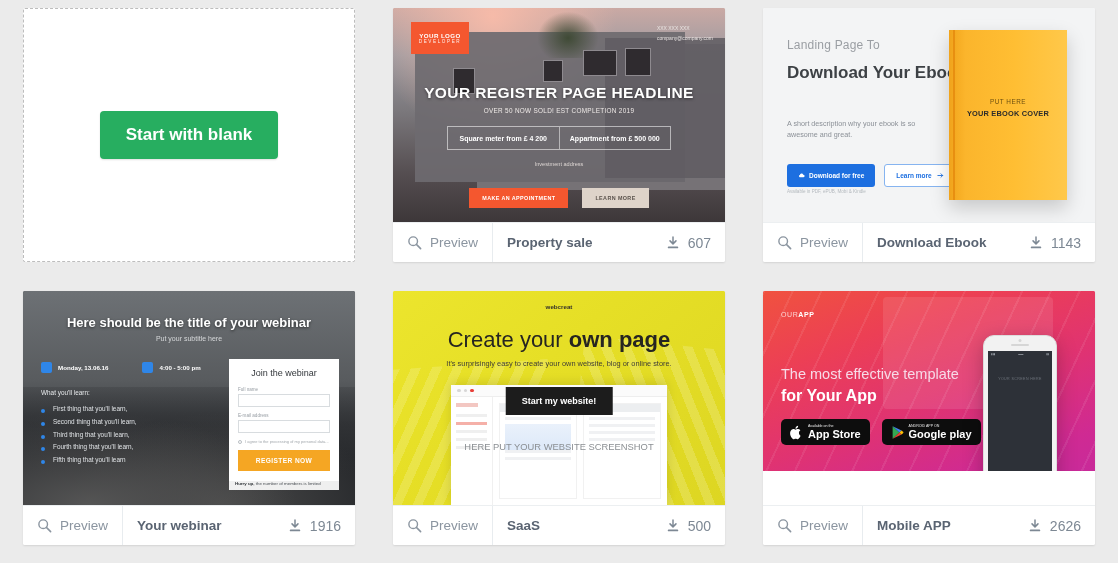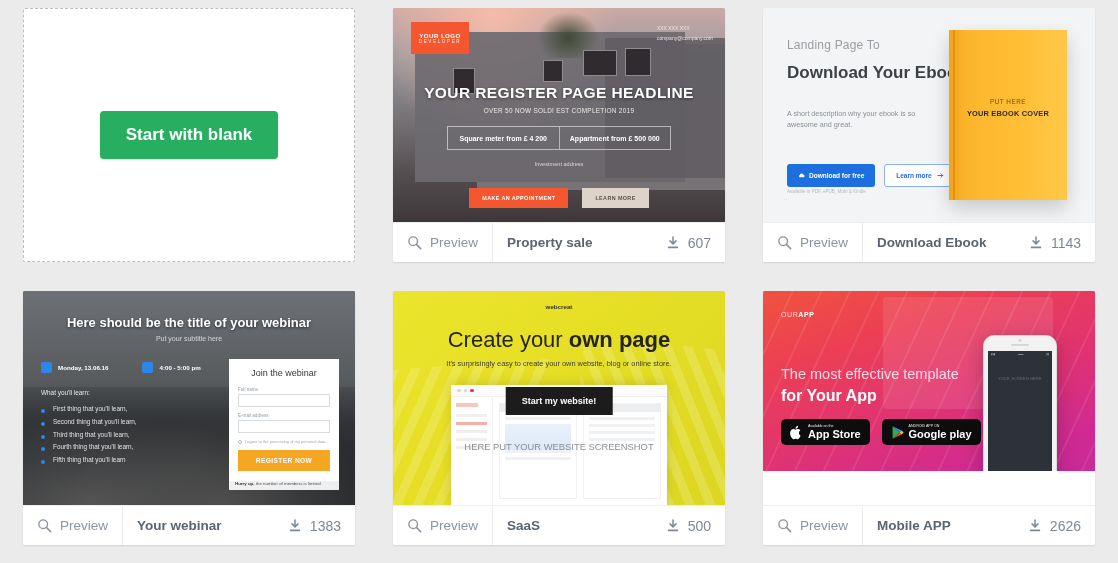--- a/index.html
+++ b/index.html
@@ -129,21 +129,21 @@
   .t-prop .addr { position:absolute; left:0; right:0; top:153px; text-align:center; color:#ded7d4; font-size:5.6px;}
   .t-prop .btns { position:absolute; left:0; right:0; top:180px; display:flex; justify-content:center; gap:14px;}
   .t-prop .btns span { font-size:5.4px; font-weight:bold; letter-spacing:.4px; padding:7px 13px; }
   .t-prop .b1 { background:#f4572f; color:#fff; }
   .t-prop .b2 { background:#ded3c9; color:#5a524c; }
 
   
   .t-ebook { background:#f3f4f5; }
   .t-ebook .h1 { position:absolute; left:24px; top:30px; color:#9a9ea3; font-size:12px; letter-spacing:.2px;}
   .t-ebook .h2 { position:absolute; left:24px; top:54px; color:#3d4145; font-size:17px; font-weight:bold; line-height:1.28; width:180px;}
-  .t-ebook .desc { position:absolute; left:24px; top:100px; width:160px; color:#8b9097; font-size:7.2px; line-height:1.55;}
+  .t-ebook .desc { position:absolute; left:24px; top:110px; width:160px; color:#8b9097; font-size:7.2px; line-height:1.55;}
   .t-ebook .eb-btns { position:absolute; left:24px; top:156px; display:flex; gap:9px; }
   .t-ebook .eb-b1 { background:#1d6fe0; color:#fff; font-size:6.5px; font-weight:bold; border-radius:3px; padding:7px 11px; display:flex; gap:4px; align-items:center;}
   .t-ebook .eb-b2 { background:#fff; color:#1d6fe0; border:1px solid #86b4f0; font-size:6.5px; font-weight:bold; border-radius:3px; padding:7px 11px; display:flex; gap:5px; align-items:center;}
   .t-ebook .avail { position:absolute; left:24px; top:181px; color:#b5babf; font-size:4.6px;}
   .t-ebook .book {
     position:absolute; right:28px; top:22px; width:118px; height:170px;
     background: linear-gradient(90deg,#f0a31c 0%,#f5ab22 6%,#fbb52c 14%, #ffbe33 55%, #ffc84a 100%);
     box-shadow: 0 8px 18px rgba(0,0,0,.18);
   }
   .t-ebook .book::before { content:""; position:absolute; left:4px; top:0; bottom:0; width:2px; background:#e88f10;}
@@ -403,21 +403,21 @@
         <span>Preview</span>
       </div>
       <div class="fcell title">Your webinar</div>
       <div class="fcell dl">
         <span class="ico">
           <svg width="14" height="14" viewBox="0 0 16 16">
               <path d="M8 1v7M4.6 5.6L8 9l3.4-3.4" fill="none" stroke="#7d8894" stroke-width="1.7" stroke-linecap="round" stroke-linejoin="round"></path>
               <rect x="2" y="12" width="12" height="2" rx="1" fill="#7d8894"></rect>
             </svg>
         </span>
-        <span>1383</span>
+        <span>1916</span>
       </div>
     </div>
   </div>
 
   <div class="card">
     <div class="thumb t-saas">
       <div class="bg"></div>
       <div class="kb"></div>
       <div class="kb2"></div>
       <div class="brand">webcreat</div>

